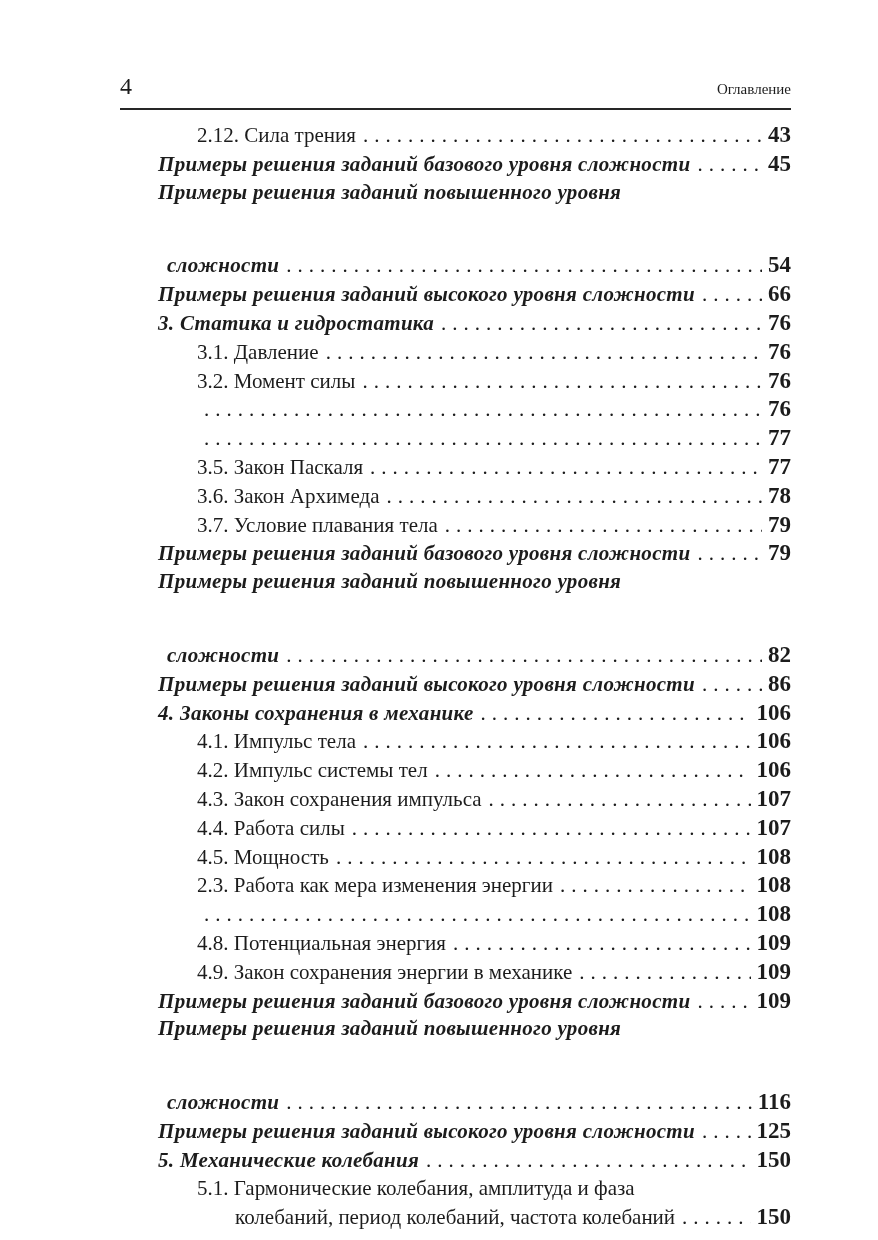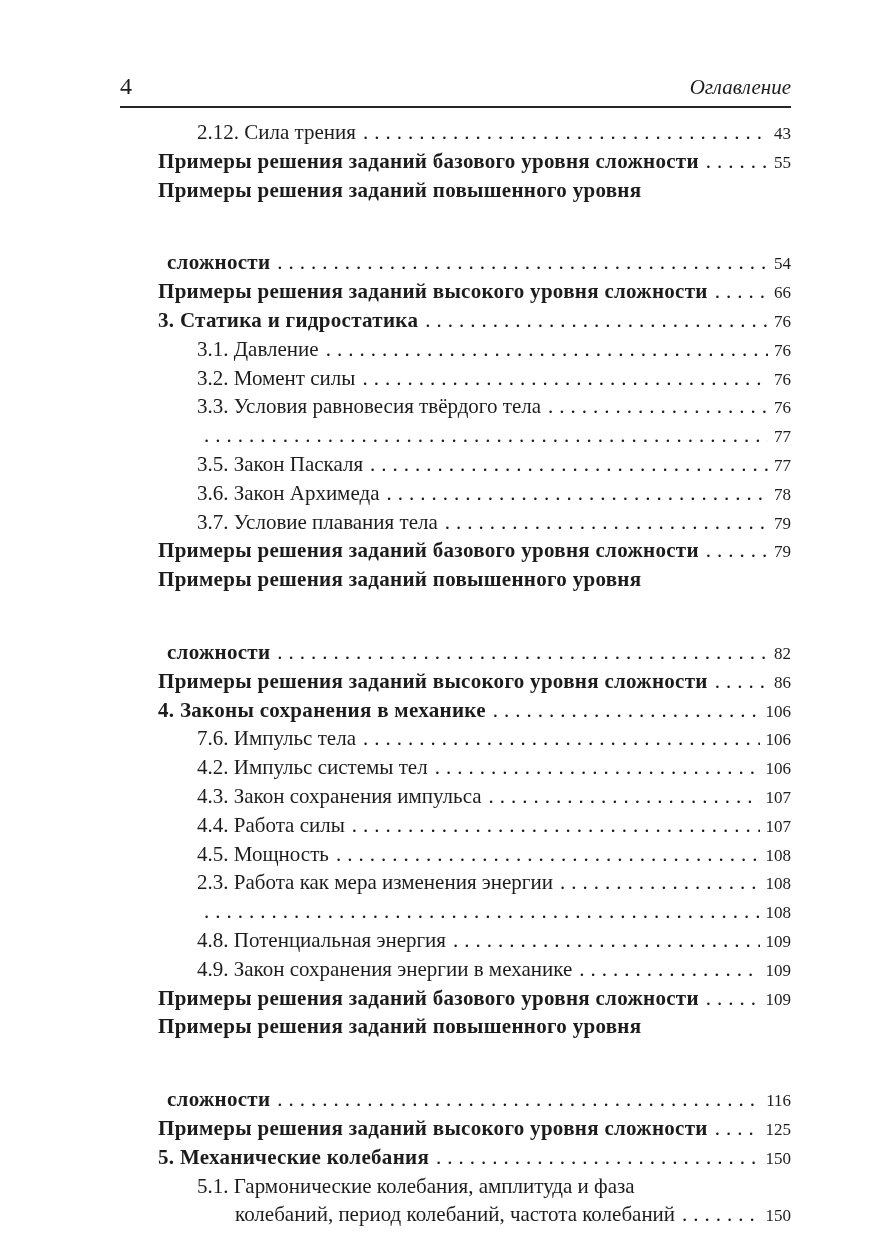--- a/index.html
+++ b/index.html
@@ -27,37 +27,37 @@
     justify-content: space-between;
     align-items: baseline;
     padding-bottom: 7px;
     border-bottom: 2px solid #262626;
   }
   .page-num {
     font-size: 24px;
     line-height: 24px;
   }
   .running-title {
-    font-style: italic;
-    font-size: 21px;
+    font-size: 15px;
     line-height: 24px;
     margin-left: 12px;
   }
   .toc {
     margin-top: 12px;
   }
   .toc-row {
     display: flex;
     align-items: baseline;
     height: 28.8px;
     font-size: 21px;
   }
   .toc-row.style-bold .toc-text {
     font-weight: 700;
     letter-spacing: 0.3px;
+    font-style: italic;
   }
   .toc-row.indent-main { padding-left: 38px; }
   .toc-row.indent-cont { padding-left: 47px; margin-top: 44px; }
   .toc-row.indent-sub  { padding-left: 77px; justify-content: center; }
   .toc-row.indent-sub2 { padding-left: 115px; }
   .toc-text {
     white-space: nowrap;
     flex: 0 0 auto;
   }
   .toc-dots {
@@ -66,22 +66,22 @@
     overflow: hidden;
     white-space: nowrap;
     margin: 0 4px 0 7px;
     letter-spacing: 6px;
     font-weight: 400;
     color: #1c1c1c;
   }
   .toc-page {
     flex: 0 0 auto;
     text-align: right;
-    font-weight: 400;
-    font-size: 17px;
+    font-weight: 700;
+    font-size: 23px;
     padding-left: 2px;
   }
 </style>
 </head>
 <body>
 
 <div class="page">
   <div class="content">
 
     <div class="running-header">
@@ -91,21 +91,21 @@
 
     <div class="toc">
         <div class="toc-row indent-sub style-regular">
     <span class="toc-text">2.12. Сила трения</span>
     <span class="toc-dots">........................................................................................................................</span>
     <span class="toc-page">43</span>
   </div>
         <div class="toc-row indent-main style-bold">
     <span class="toc-text">Примеры решения заданий базового уровня сложности</span>
     <span class="toc-dots">........................................................................................................................</span>
-    <span class="toc-page">55</span>
+    <span class="toc-page">45</span>
   </div>
         <div class="toc-row indent-main style-bold">
     <span class="toc-text">Примеры решения заданий повышенного уровня</span>
     <span class="toc-dots" style="visibility: hidden;"></span>
     <span class="toc-page"></span>
   </div>
         <div class="toc-row indent-cont style-bold">
     <span class="toc-text">сложности</span>
     <span class="toc-dots">........................................................................................................................</span>
     <span class="toc-page">54</span>
@@ -124,21 +124,20 @@
     <span class="toc-text">3.1. Давление</span>
     <span class="toc-dots">........................................................................................................................</span>
     <span class="toc-page">76</span>
   </div>
         <div class="toc-row indent-sub style-regular">
     <span class="toc-text">3.2. Момент силы</span>
     <span class="toc-dots">........................................................................................................................</span>
     <span class="toc-page">76</span>
   </div>
         <div class="toc-row indent-sub style-regular">
-    <span class="toc-text">3.3. Условия равновесия твёрдого тела</span>
     <span class="toc-dots">........................................................................................................................</span>
     <span class="toc-page">76</span>
   </div>
         <div class="toc-row indent-sub style-regular">
     <span class="toc-dots">........................................................................................................................</span>
     <span class="toc-page">77</span>
   </div>
         <div class="toc-row indent-sub style-regular">
     <span class="toc-text">3.5. Закон Паскаля</span>
     <span class="toc-dots">........................................................................................................................</span>
@@ -173,21 +172,21 @@
     <span class="toc-text">Примеры решения заданий высокого уровня сложности</span>
     <span class="toc-dots">........................................................................................................................</span>
     <span class="toc-page">86</span>
   </div>
         <div class="toc-row indent-main style-bold">
     <span class="toc-text">4. Законы сохранения в механике</span>
     <span class="toc-dots">........................................................................................................................</span>
     <span class="toc-page">106</span>
   </div>
         <div class="toc-row indent-sub style-regular">
-    <span class="toc-text">7.6. Импульс тела</span>
+    <span class="toc-text">4.1. Импульс тела</span>
     <span class="toc-dots">........................................................................................................................</span>
     <span class="toc-page">106</span>
   </div>
         <div class="toc-row indent-sub style-regular">
     <span class="toc-text">4.2. Импульс системы тел</span>
     <span class="toc-dots">........................................................................................................................</span>
     <span class="toc-page">106</span>
   </div>
         <div class="toc-row indent-sub style-regular">
     <span class="toc-text">4.3. Закон сохранения импульса</span>

